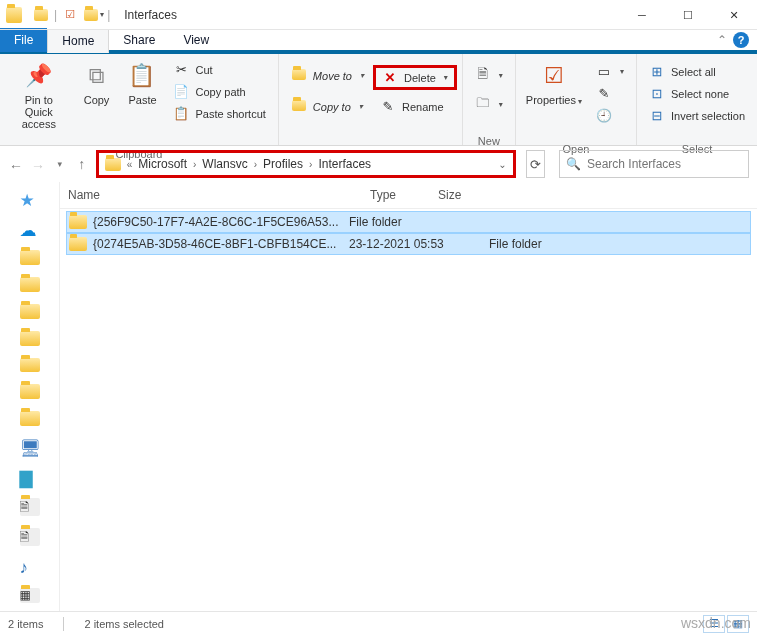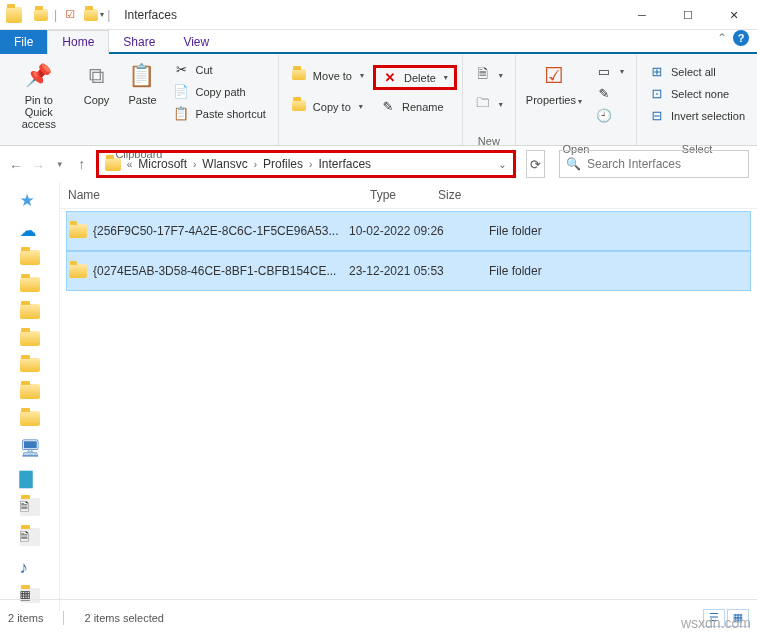--- a/index.html
+++ b/index.html
@@ -11,23 +11,23 @@
 .tb-icon { width: 16px; height: 16px; background: linear-gradient(#ffe9a6,#f5c33b); border-radius: 2px; position: relative; }
 .tb-icon::before { content: ""; position: absolute; top: -3px; left: 1px; width: 8px; height: 4px; background: #f5c33b; border-radius: 1px 1px 0 0; }
 .qat { display: flex; align-items: center; margin-left: 4px; gap: 2px; }
 .qat .q { width: 22px; height: 22px; display: flex; align-items: center; justify-content: center; font-size: 11px; color: #555; }
 .qat .sep { color: #aaa; }
 .tb-title { margin-left: 10px; font-size: 12px; }
 .wincontrols { position: absolute; right: 0; top: 0; display: flex; }
 .wincontrols div { width: 46px; height: 30px; display: flex; align-items: center; justify-content: center; font-size: 11px; font-family: "Segoe MDL2 Assets", sans-serif; }
 
 
-.tabs { height: 24px; display: flex; align-items: flex-start; border-bottom: 2px solid #0369a1; }
+.tabs { height: 24px; display: flex; align-items: center; border-bottom: 4px solid #0369a1; }
 .file-tab { background: #1979ca; color: #fff; padding: 4px 14px; font-size: 12px; height: 24px; display: flex; align-items: center; }
-.tab { padding: 4px 14px; font-size: 12px; height: 24px; display: flex; align-items: center; color: #4c1d95; }
+.tab { padding: 4px 14px; font-size: 12px; height: 24px; display: flex; align-items: center; color: #0f172a; }
 .tab.active { background: #f5f6f7; border: 1px solid #d9d9d9; border-bottom: 1px solid #f5f6f7; margin-bottom: -1px; }
 .tabs-right { margin-left: auto; display: flex; align-items: center; padding-right: 8px; gap: 6px; }
 .help { width: 16px; height: 16px; background: #1979ca; color: #fff; border-radius: 50%; font-size: 11px; display: flex; align-items: center; justify-content: center; font-weight: bold; }
 
 
 .ribbon { height: 92px; background: #f5f6f7; border-bottom: 1px solid #d9d9d9; display: flex; }
 .group { border-right: 1px solid #e1e1e1; display: flex; flex-direction: column; padding: 2px 4px 0 4px; }
 .group-body { flex: 1; display: flex; align-items: flex-start; }
 .group-label { text-align: center; font-size: 11px; color: #666; padding: 2px 0; margin-top: 12px; }
 .bigbtn { display: flex; flex-direction: column; align-items: center; padding: 4px 6px; min-width: 46px; }
@@ -61,30 +61,30 @@
 .sidebar .pc { font-size: 17px; color: #3d7bbf; background: none; }
 .sidebar .pc::before { display: none; }
 
 .filepane { flex: 1; display: flex; flex-direction: column; }
 .headers { display: flex; border-bottom: 1px solid #eee; padding: 6px 8px; color: #555; font-size: 12px; }
 .col-name { width: 260px; }
 .col-date { width: 140px; }
 .col-type { width: 110px; text-align: center; }
 .col-size { flex: 1; }
 .rows { padding: 2px 6px; }
-.row { display: flex; align-items: center; height: 40px; padding: 0 2px; font-size: 12px; }
+.row { display: flex; align-items: center; height: 22px; padding: 0 2px; font-size: 12px; }
 .row.sel { background: #cce8ff; border: 1px solid #99d1ff; }
 .row .ficon { width: 18px; height: 14px; background: linear-gradient(#ffe9a6,#f5c33b); border-radius: 2px; margin-right: 6px; position: relative; }
 .row .ficon::before { content: ""; position: absolute; top: -3px; left: 1px; width: 7px; height: 4px; background: #f5c33b; border-radius: 1px 1px 0 0; }
 .row .c-name { width: 256px; white-space: nowrap; overflow: hidden; text-overflow: ellipsis; }
 .row .c-date { width: 140px; }
 .row .c-type { width: 110px; }
 
 
-.status { position: absolute; bottom: 0; left: 0; right: 0; height: 36px; border-top: 1px solid #e5e5e5; display: flex; align-items: center; padding: 0 8px; font-size: 11px; color: #555; gap: 20px; }
+.status { position: absolute; bottom: 0; left: 0; right: 0; height: 24px; border-top: 1px solid #e5e5e5; display: flex; align-items: center; padding: 0 8px; font-size: 11px; color: #555; gap: 20px; }
 .status .sep { border-left: 1px solid #ccc; height: 14px; }
 .status-views { margin-left: auto; display: flex; gap: 2px; }
 .status-views div { width: 22px; height: 18px; border: 1px solid #b9d7f1; display: flex; align-items: center; justify-content: center; font-size: 11px; color: #2a6fb5; }
 .watermark { position: absolute; right: 6px; bottom: 4px; font-size: 14px; color: #aaa; }
 
 .dd { font-size: 8px; margin-left: 2px; color: #555; }
 .folder-ic { width: 32px; height: 24px; background: linear-gradient(#ffe9a6,#f5c33b); border-radius: 3px; position: relative; }
 .folder-ic::before { content: ""; position: absolute; top: -5px; left: 2px; width: 12px; height: 6px; background: #f5c33b; border-radius: 2px 2px 0 0; }
 .folder-ic.star::after { content: "★"; position: absolute; bottom: -2px; right: -2px; color: #f7b500; font-size: 12px; text-shadow: 0 0 2px #fff; }
 .pin { color: #666; font-size: 20px; }
@@ -157,21 +157,21 @@
             <span class="ic">📋</span>
             <span>Paste shortcut</span>
           </div>
       </div>
     </div>
     <div class="group-label">Clipboard</div>
   </div>
 
   <div class="group">
     <div class="group-body">
-      <div class="smallbtn-col" style="padding-top:10px;">
+      <div class="smallbtn-col" style="padding-top:10px;font-style:italic;">
         <div class="smallbtn">
             <span class="ic"><span class="tb-icon" style="display:inline-block;width:14px;height:11px;"></span></span>
             <span>Move to</span>
             <span class="dd">▾</span>
           </div>
         <div style="height:6px;"></div>
         <div class="smallbtn">
             <span class="ic"><span class="tb-icon" style="display:inline-block;width:14px;height:11px;"></span></span>
             <span>Copy to</span>
             <span class="dd">▾</span>
@@ -304,21 +304,20 @@
   <div class="filepane">
     <div class="headers">
       <div class="col-name">Name</div>
       <div class="col-type">Type</div>
       <div class="col-size">Size</div>
     </div>
     <div class="rows">
       <div class="row sel">
         <div class="ficon"></div>
         <div class="c-name">{256F9C50-17F7-4A2E-8C6C-1F5CE96A53...</div>
-        <div class="c-date">10-02-2022 09:26</div>
         <div class="c-type">File folder</div>
       </div>
       <div class="row sel">
         <div class="ficon"></div>
         <div class="c-name">{0274E5AB-3D58-46CE-8BF1-CBFB154CE...</div>
         <div class="c-date">23-12-2021 05:53</div>
         <div class="c-type">File folder</div>
       </div>
     </div>
   </div>

